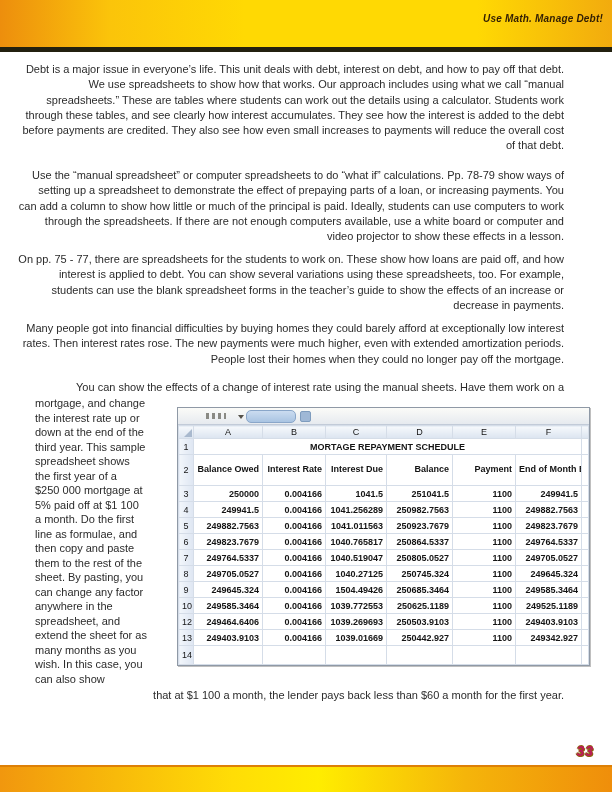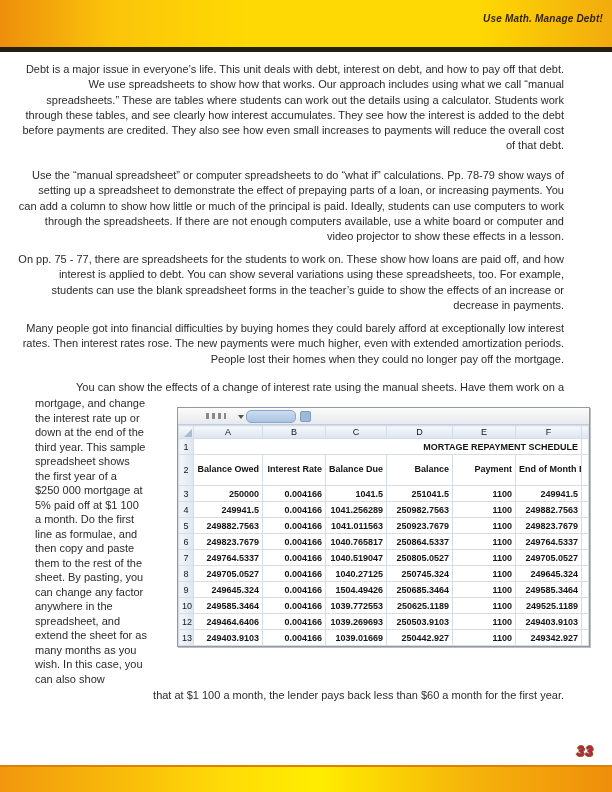--- a/index.html
+++ b/index.html
@@ -71,21 +71,21 @@
     text-align:center; color:#3A4A5C; font-size:9px;
   }
   td.corner { background:linear-gradient(#F6F9FC,#DBE4F0); border:1px solid #AFBDD1; border-top:none; position:relative; }
   .tri { position:absolute; right:1px; bottom:1px; width:0; height:0;
          border-left:8px solid transparent; border-bottom:8px solid #A9B9CE; }
   td.rownum {
     background:linear-gradient(to right,#F2F6FB,#DEE6F2);
     border:1px solid #AFBDD1; text-align:center; color:#333;
   }
   .r-title td { height:15px; }
-  td.title-cell { font-weight:bold; text-align:right; font-size:9.5px; }
+  td.title-cell { font-weight:bold; text-align:center; font-size:9.5px; }
   .r-hdr td { height:30px; }
   td.hdr { font-weight:bold; text-align:right; white-space:normal;
            line-height:1.25; vertical-align:middle; }
   .r-data td { height:15px; }
   .r-last td { height:18px; }
   td.cell { text-align:right; font-weight:bold; }
   td.sliver-cell { background:#fff; }
   tr.selected td.cell { border-top:1px dashed #4A4A4A; border-bottom:1px dashed #4A4A4A; }
   tr.selected td.cell:nth-child(2) { border-left:1px dashed #4A4A4A; }
   tr.selected td.cell:nth-child(7) { border-right:1px dashed #4A4A4A; }
@@ -154,21 +154,21 @@
           </tr>
           <tr class="r-title">
             <td class="rownum">1</td>
             <td class="title-cell" colspan="6">MORTAGE REPAYMENT SCHEDULE</td>
             <td class="sliver-cell"></td>
           </tr>
           <tr class="r-hdr">
             <td class="rownum">2</td>
             <td class="hdr">Balance Owed</td>
             <td class="hdr">Interest Rate</td>
-            <td class="hdr">Balance Due</td>
+            <td class="hdr">Interest Due</td>
             <td class="hdr">Balance</td>
             <td class="hdr">Payment</td>
             <td class="hdr">End of Month Balance</td>
             <td class="sliver-cell"></td>
           </tr>
           <tr class="r-data">
             <td class="rownum">3</td>
             <td class="cell">250000</td>
             <td class="cell">0.004166</td>
             <td class="cell">1041.5</td>
@@ -260,20 +260,30 @@
           <tr class="r-data">
             <td class="rownum">13</td>
             <td class="cell">249403.9103</td>
             <td class="cell">0.004166</td>
             <td class="cell">1039.01669</td>
             <td class="cell">250442.927</td>
             <td class="cell">1100</td>
             <td class="cell">249342.927</td>
             <td class="sliver-cell"></td>
           </tr>
+          <tr class="r-data r-last">
+            <td class="rownum">14</td>
+            <td class="cell"></td>
+            <td class="cell"></td>
+            <td class="cell"></td>
+            <td class="cell"></td>
+            <td class="cell"></td>
+            <td class="cell"></td>
+            <td class="sliver-cell"></td>
+          </tr>
         </tbody>
       </table>
   </div>
 
   <p class="para" id="continuation">that at $1&nbsp;100 a month, the lender pays back less than $60 a month for the first year.</p>
 
   <div class="pagenum">33</div>
   <div class="bottombar"></div>
 
 </div>

